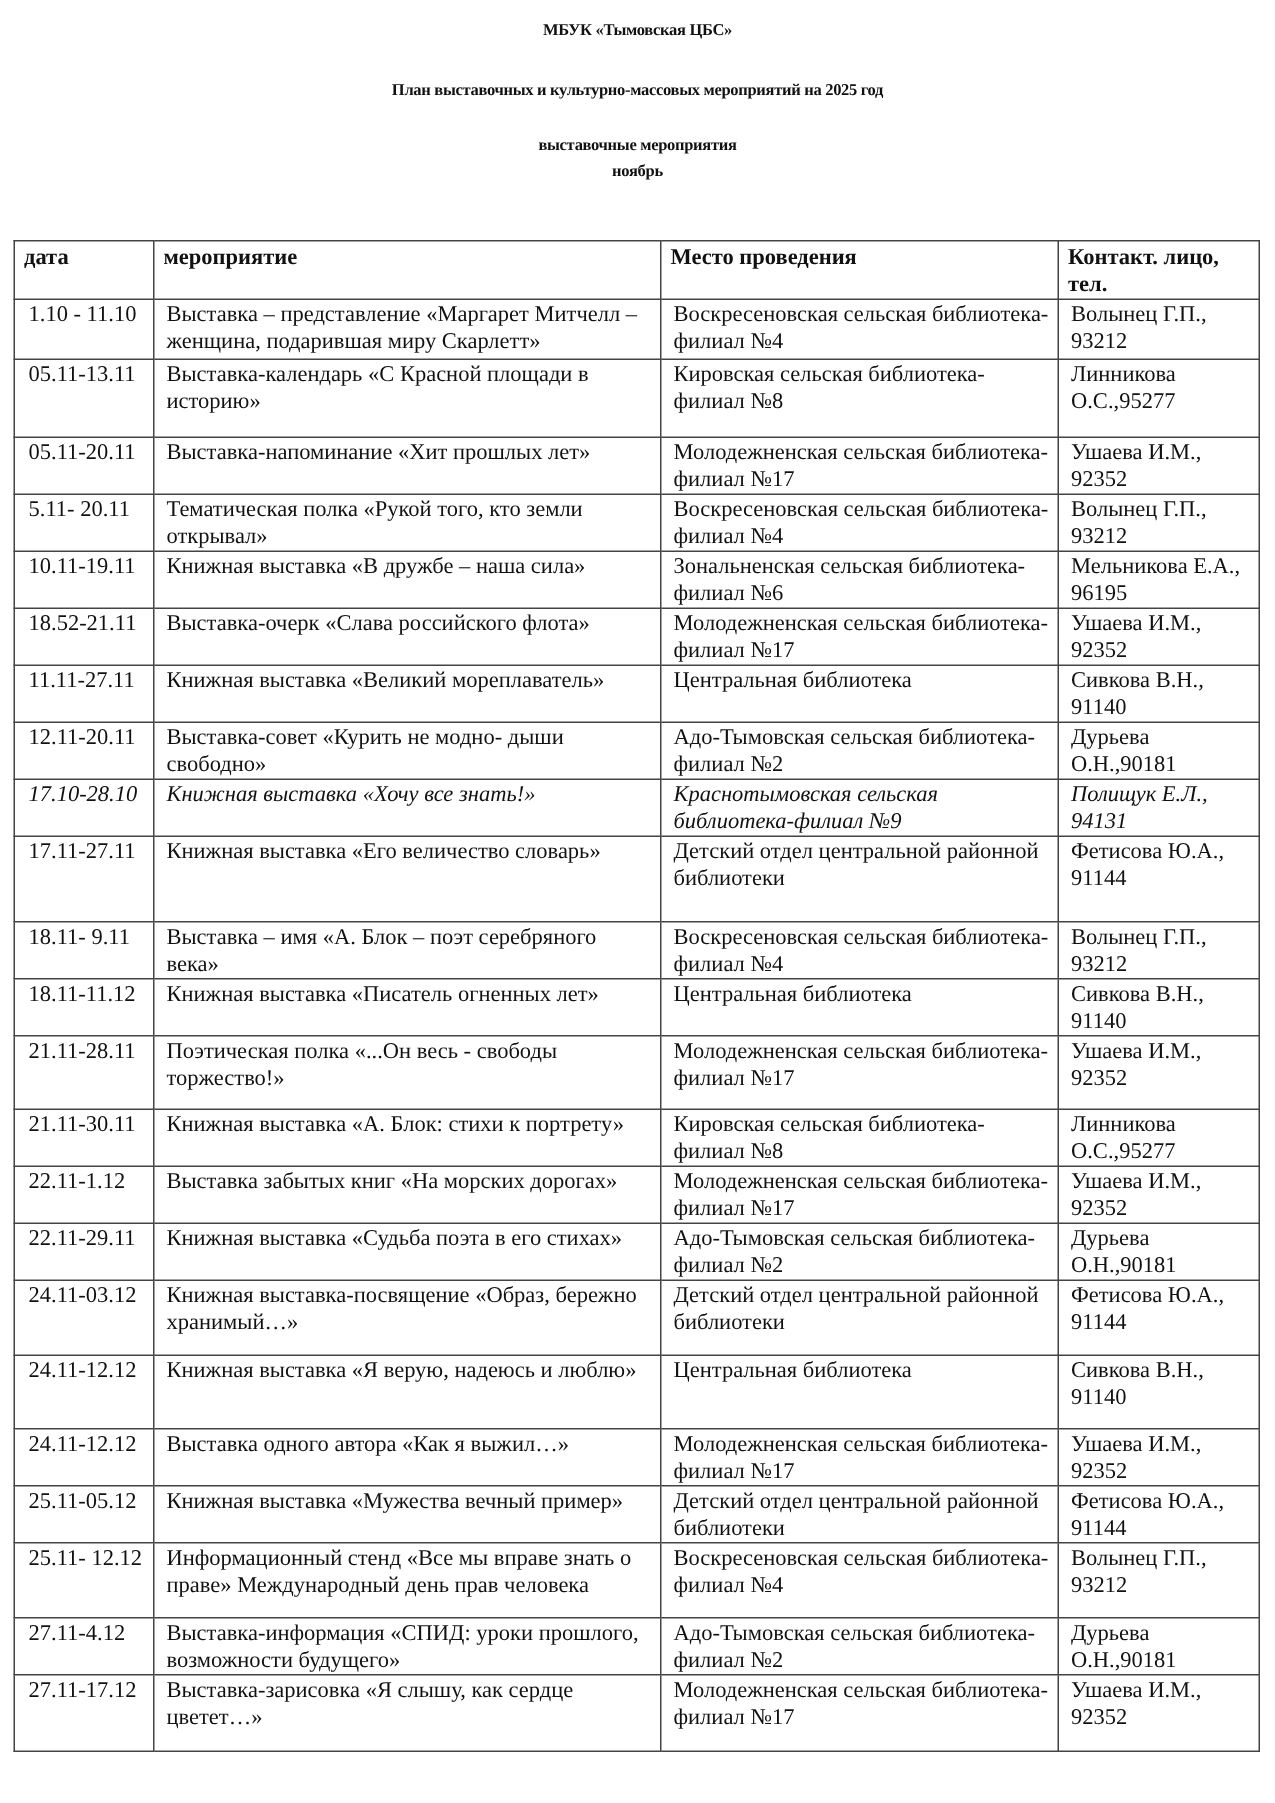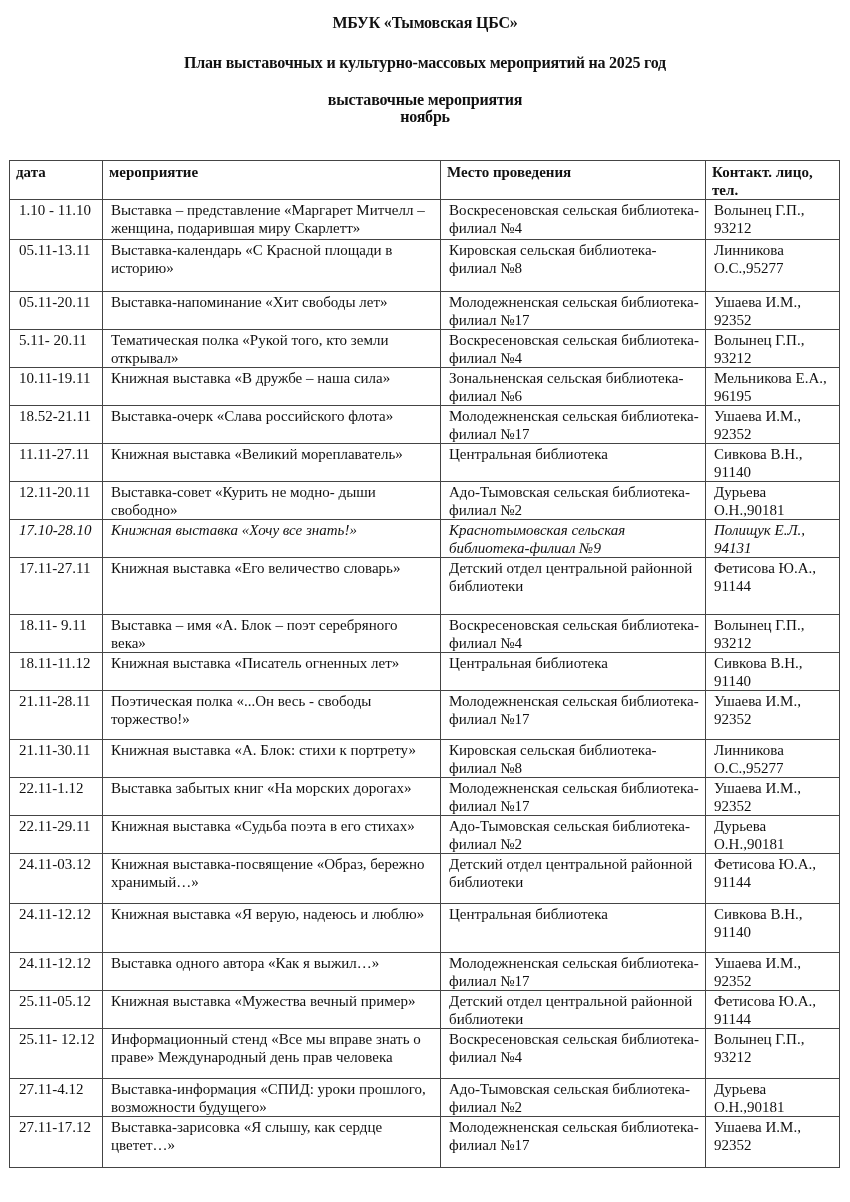--- a/index.html
+++ b/index.html
@@ -1,19 +1,19 @@
 <!DOCTYPE html>
 <html><head>
 <meta charset="utf-8">
 <style>
   html, body { margin:0; padding:0; background:#ffffff; }
   body { width:850px; height:1202px; position:relative; overflow:hidden;
          font-family:"Liberation Serif", "DejaVu Serif", serif; color:#111; }
   .title { position:absolute; left:0; width:850px; text-align:center;
-           font-weight:bold; font-size:16px; letter-spacing:-0.2px; }
+           font-weight:bold; font-size:11px; letter-spacing:-0.2px; }
   #t1 { top:14px; }
   #t2 { top:54px; }
   #t3 { top:91px; }
   #t4 { top:108px; }
   table { position:absolute; left:9px; top:160px; width:830px;
           border-collapse:collapse; table-layout:fixed; font-size:15px; }
   col.c1 { width:93px; } col.c2 { width:338px; } col.c3 { width:265px; } col.c4 { width:134px; }
   td, th { border:1.5px solid #444; vertical-align:top; padding:1px 6px 0 6px;
            line-height:18px; text-align:left; }
   th { font-weight:bold; text-align:left; padding-top:2px; }
@@ -53,21 +53,21 @@
         <td class="contact">Волынец Г.П., 93212</td>
       </tr>
       <tr style="height: 52px;">
         <td class="date">05.11-13.11</td>
         <td class="event">Выставка-календарь «С Красной площади в историю»</td>
         <td class="place">Кировская сельская библиотека-филиал №8</td>
         <td class="contact">Линникова О.С.,95277</td>
       </tr>
       <tr style="height: 36px;">
         <td class="date">05.11-20.11</td>
-        <td class="event">Выставка-напоминание «Хит свободы лет»</td>
+        <td class="event">Выставка-напоминание «Хит прошлых лет»</td>
         <td class="place">Молодежненская сельская библиотека-филиал №17</td>
         <td class="contact">Ушаева И.М., 92352</td>
       </tr>
       <tr style="height: 36px;">
         <td class="date">5.11- 20.11</td>
         <td class="event">Тематическая полка «Рукой того, кто земли открывал»</td>
         <td class="place">Воскресеновская сельская библиотека-филиал №4</td>
         <td class="contact">Волынец Г.П., 93212</td>
       </tr>
       <tr style="height: 36px;">

